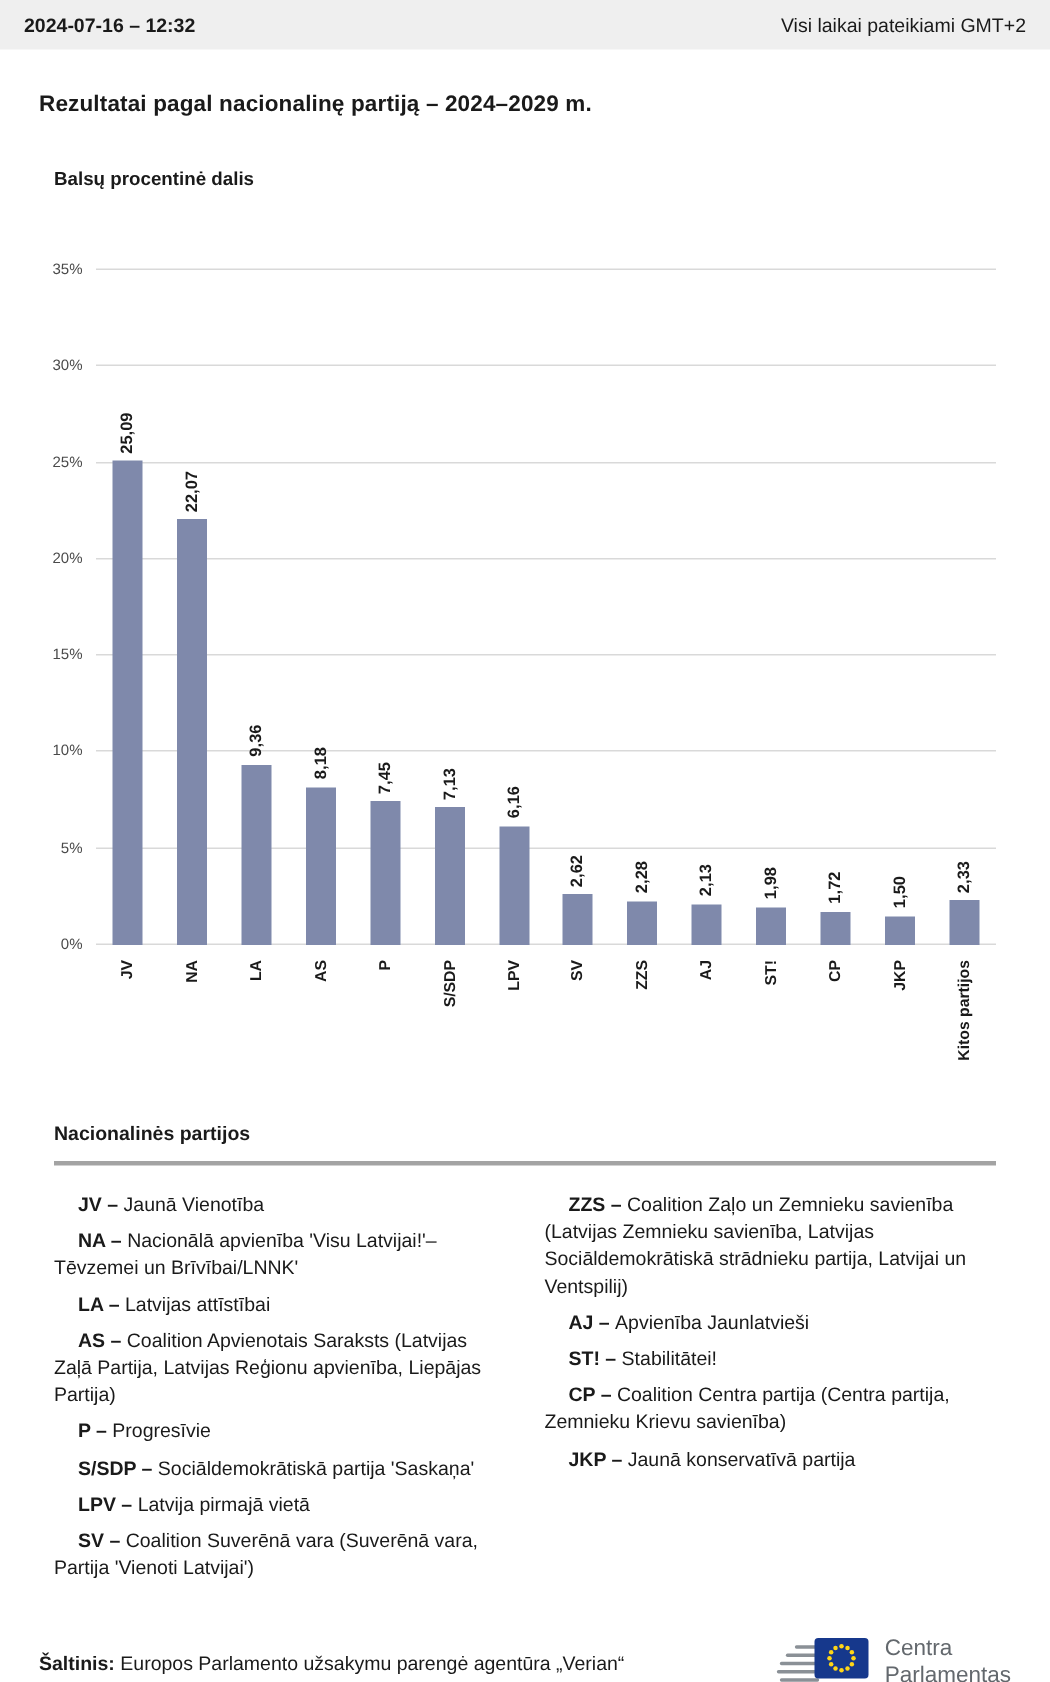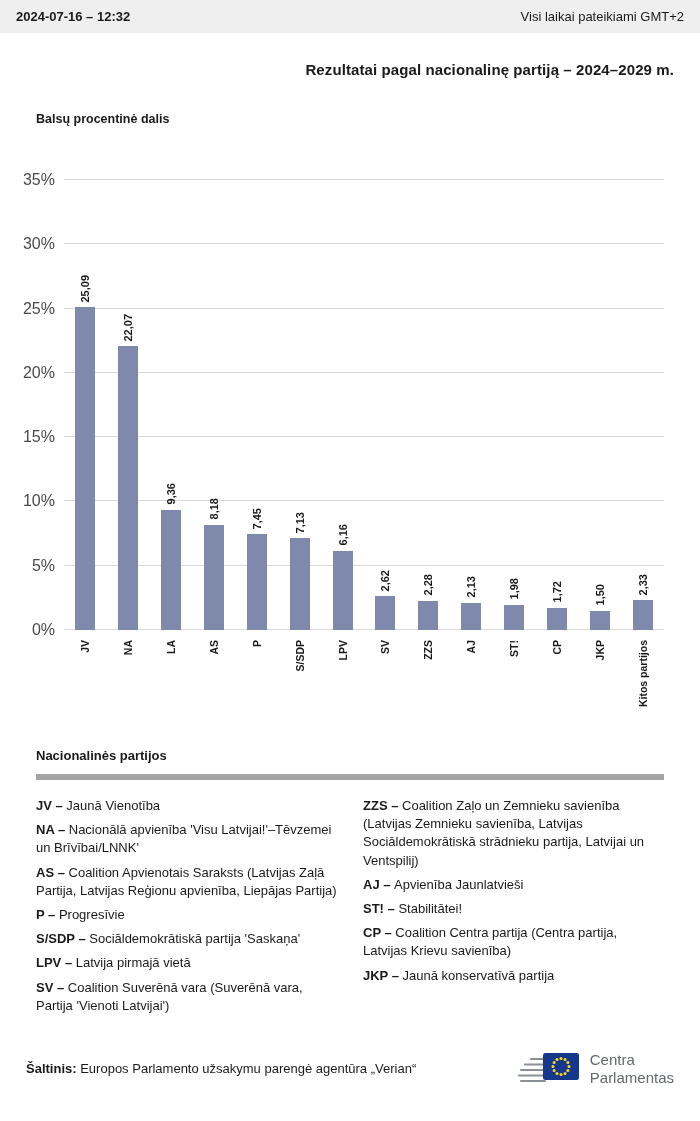--- a/index.html
+++ b/index.html
@@ -11,54 +11,54 @@
   }
   
   .topbar {
     height:33px; background:#efefef;
     display:flex; justify-content:space-between; align-items:center;
     padding:0 16px; font-size:13px; color:#1a1a1a;
   }
   .topbar .dt { font-weight:bold; }
   
   .titleblock { padding:28px 26px 0 26px; }
-  .title { font-size:15px; font-weight:bold; letter-spacing:.1px;text-align:right; }
+  .title { font-size:15px; font-weight:bold; letter-spacing:.1px; }
   .subtitle { font-size:15px; color:#3c3c3c; margin-top:11px; font-weight:normal; }
   
   .chart-section { margin-top:34px; padding:0 36px; }
   .chart-title { font-size:12.5px; font-weight:bold; }
   .chart-wrap {
     position:relative; margin-top:54px; margin-left:28px;
     height:450px; margin-bottom:118px;
   }
   .gridline { position:absolute; left:0; right:0; height:1px; background:#d9d9d9; }
   .ytick {
     position:absolute; right:calc(100% + 9px); transform:translateY(50%);
-    font-size:16px; color:#4a4a4a; white-space:nowrap;margin-top:24px;
+    font-size:10px; color:#4a4a4a; white-space:nowrap;margin-top:24px;
   }
   .bar { position:absolute; bottom:0; width:20px; background:#7f89ab; }
   .vlabel {
     position:absolute; writing-mode:vertical-rl; transform:rotate(180deg);
     font-size:11px; font-weight:bold; color:#1a1a1a; white-space:nowrap; line-height:14px;
   }
   .xlabel {
     position:absolute; top:calc(100% + 10px);
     writing-mode:vertical-rl; transform:rotate(180deg);
     font-size:10.5px; font-weight:bold; color:#1a1a1a; white-space:nowrap; line-height:13px;
   }
   
   .legend-section { padding:0 36px; margin-top:4px; }
   .legend-title {
     font-size:13px; font-weight:bold; padding-bottom:11px;
-    border-bottom:6px solid #a3a3a3;
+    border-bottom:3px solid #a3a3a3;
   }
   .legend-cols { display:flex; gap:26px; margin-top:17px; }
   .legend-col { flex:1; min-width:0; }
   .legend-col p { font-size:13px; line-height:1.4; margin-bottom:6px; color:#1a1a1a; }
-  .legend-col b { font-weight:bold; }
+  .legend-col b { font-weight:bold;margin-left:16px; }
   
   .footer {
     display:flex; justify-content:space-between; align-items:center;
     padding:0 26px; margin-top:26px; margin-bottom:14px;
   }
   .source { font-size:13px; color:#1a1a1a; }
   .source b { font-weight:bold; }
   .ep-logo { display:flex; align-items:center; gap:9px; }
   .ep-logo-text { font-size:15px; color:#63686d; line-height:1.2; font-weight:normal; }
 </style>
@@ -137,31 +137,32 @@
       <div class="xlabel" style="left: calc(96.4286% - 6px);">Kitos partijos</div>
     </div>
 </div>
 
 <div class="legend-section">
   <div class="legend-title">Nacionalinės partijos</div>
   <div class="legend-cols">
     <div class="legend-col">
         <p><b>JV – </b><span>Jaunā Vienotība</span></p>
         <p><b>NA – </b><span>Nacionālā apvienība 'Visu Latvijai!'–Tēvzemei un Brīvībai/LNNK'</span></p>
+        <p><b>LA – </b><span>Latvijas attīstībai</span></p>
         <p><b>AS – </b><span>Coalition Apvienotais Saraksts (Latvijas Zaļā Partija, Latvijas Reģionu apvienība, Liepājas Partija)</span></p>
         <p><b>P – </b><span>Progresīvie</span></p>
         <p><b>S/SDP – </b><span>Sociāldemokrātiskā partija 'Saskaņa'</span></p>
         <p><b>LPV – </b><span>Latvija pirmajā vietā</span></p>
         <p><b>SV – </b><span>Coalition Suverēnā vara (Suverēnā vara, Partija 'Vienoti Latvijai')</span></p>
       </div>
     <div class="legend-col">
         <p><b>ZZS – </b><span>Coalition Zaļo un Zemnieku savienība (Latvijas Zemnieku savienība, Latvijas Sociāldemokrātiskā strādnieku partija, Latvijai un Ventspilij)</span></p>
         <p><b>AJ – </b><span>Apvienība Jaunlatvieši</span></p>
         <p><b>ST! – </b><span>Stabilitātei!</span></p>
-        <p><b>CP – </b><span>Coalition Centra partija (Centra partija, Latvijas Krievu savienība)</span></p>
+        <p><b>CP – </b><span>Coalition Centra partija (Centra partija, Zemnieku Krievu savienība)</span></p>
         <p><b>JKP – </b><span>Jaunā konservatīvā partija</span></p>
       </div>
   </div>
 </div>
 
 <div class="footer">
   <div class="source">
     <b>Šaltinis:</b>
     <span>Europos Parlamento užsakymu parengė agentūra „Verian“</span>
   </div>

